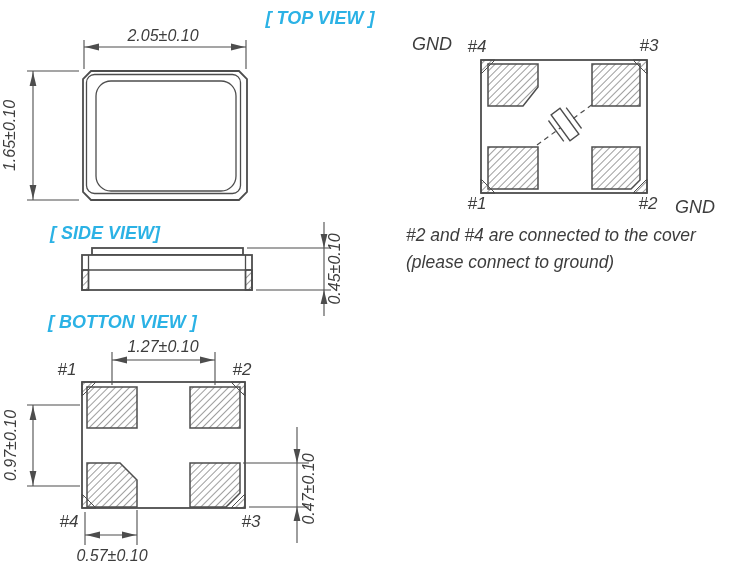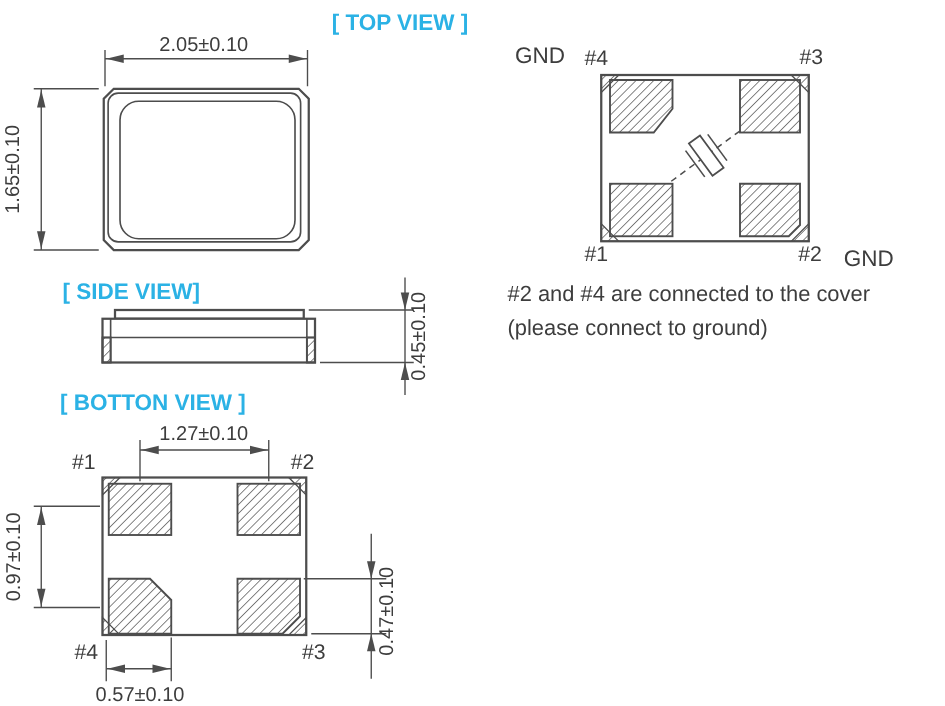--- a/index.html
+++ b/index.html
@@ -1,17 +1,17 @@
 <!DOCTYPE html>
 <html style="--accent: #2bb2e5; --line: #4d4d4d; --text: #3d3d3d; --background: #ffffff;"><head>
 <meta charset="utf-8">
 <style>
   :root { --accent:#2bb2e5; --line:#4d4d4d; --text:#3d3d3d; --background:#ffffff; }
   html,body { margin:0; padding:0; background:var(--background); }
-  .canvas { position:relative; width:756px; height:565px; background:var(--background); overflow:hidden; }
+  .canvas { position:relative; width:756px; height:565px; background:var(--background); overflow:hidden;font-style:italic; }
   svg text { font-family:"Liberation Sans", sans-serif; }
   .title    { fill:var(--accent); font-weight:bold; font-size:18px; }
   .dimtext  { fill:var(--text); font-size:16px; }
   .pin      { fill:var(--text); font-size:17px; }
   .gnd      { fill:var(--text); font-size:18px; }
   .note-text{ fill:var(--text); font-size:17.5px; }
   .outline  { fill:#ffffff; stroke:var(--line); stroke-width:1.8; }
   .thin     { fill:none; stroke:var(--line); stroke-width:1.3; }
   .pad      { fill:url(#hatch); stroke:var(--line); stroke-width:1.5; }
   .notch    { fill:url(#hatch); stroke:var(--line); stroke-width:1; }

